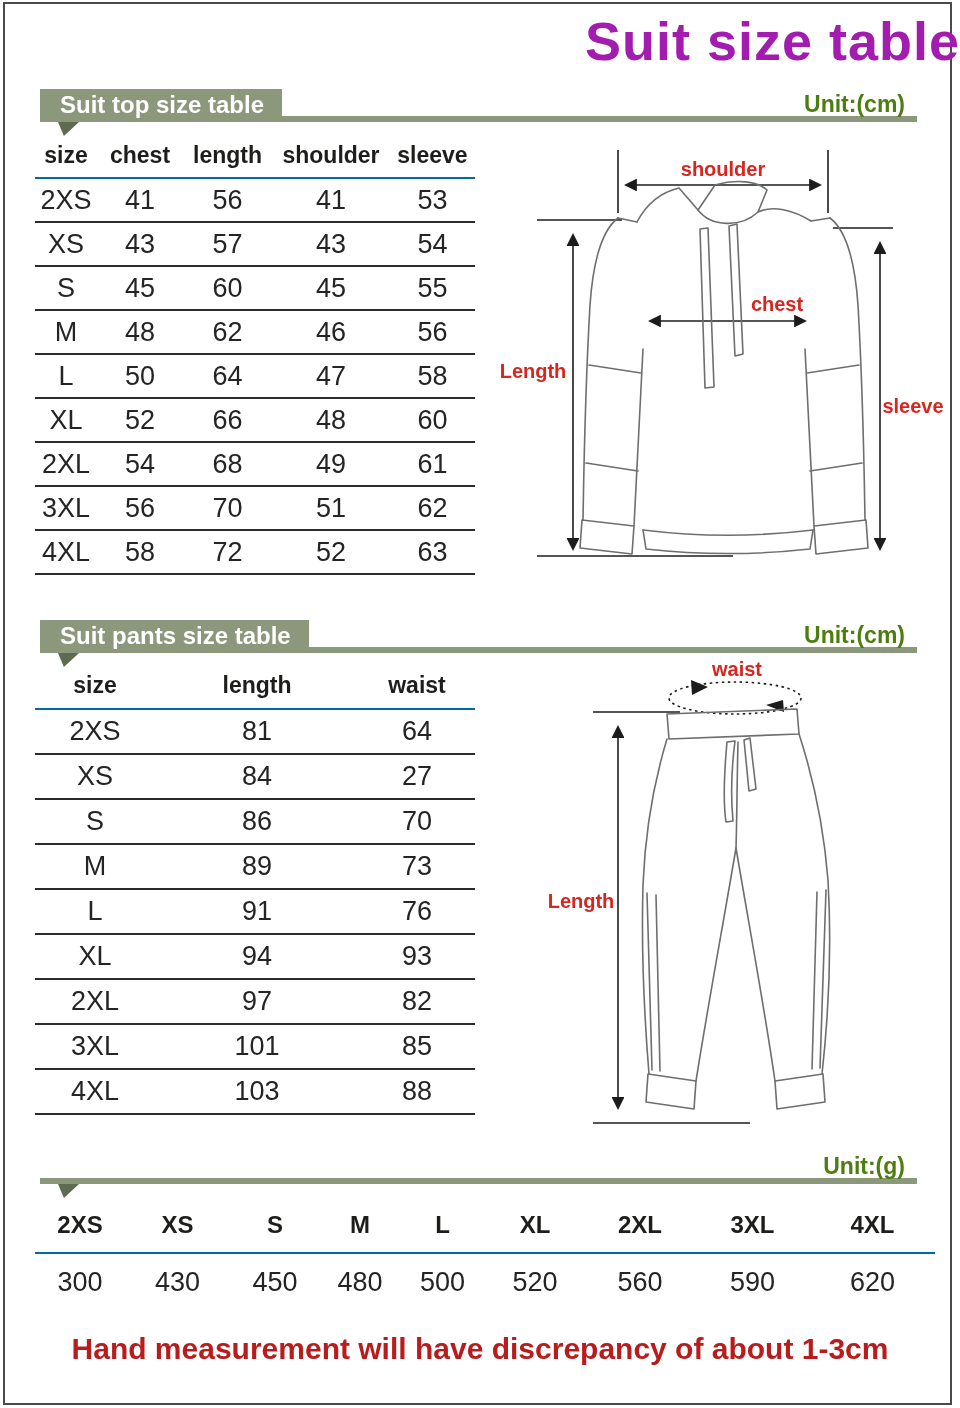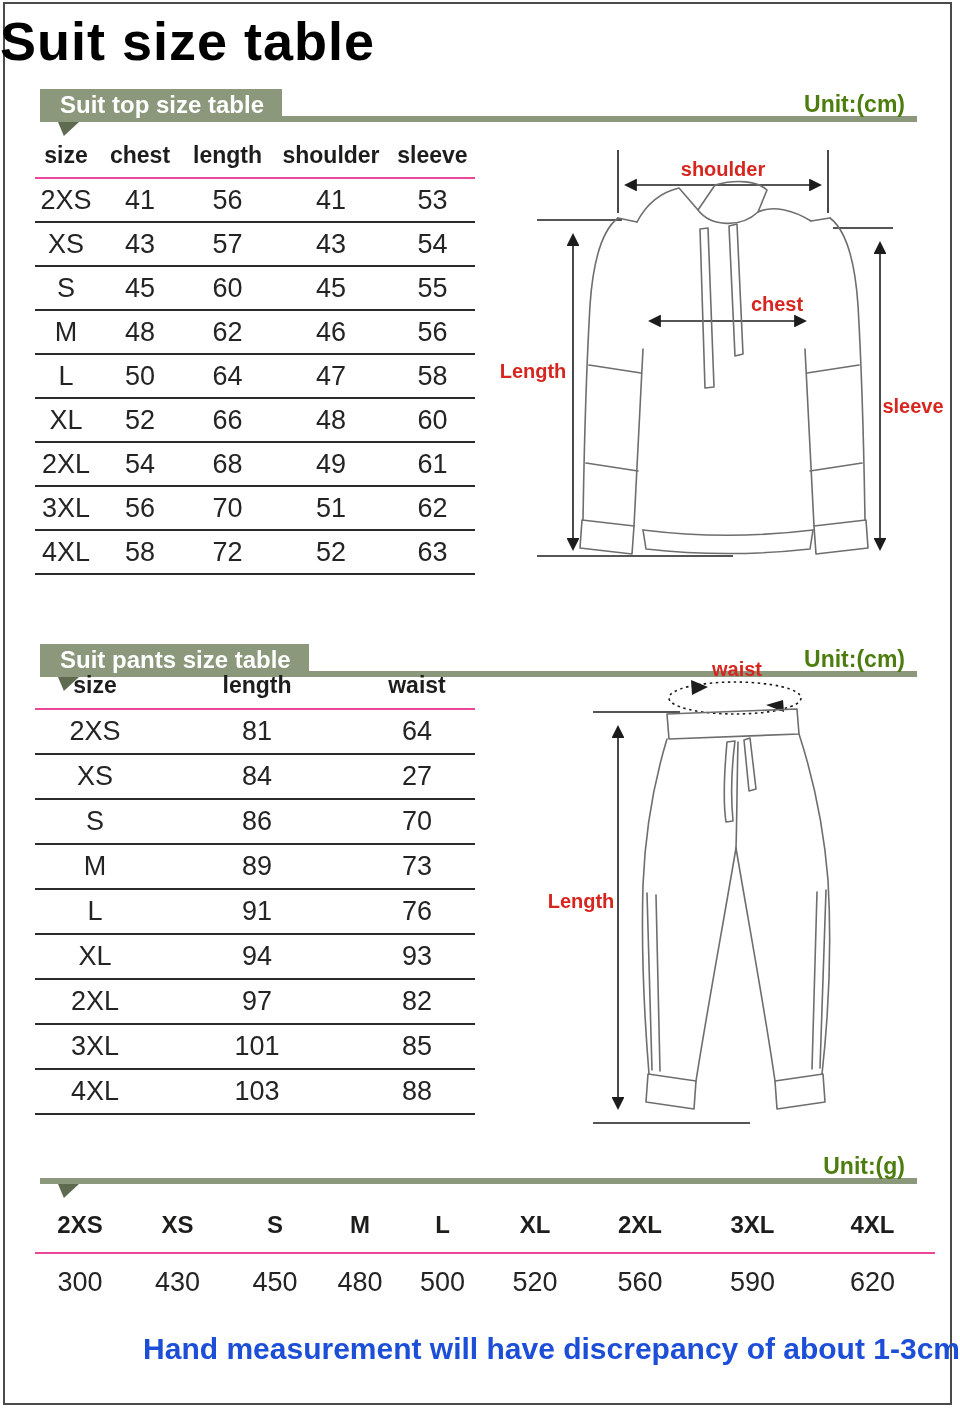--- a/index.html
+++ b/index.html
@@ -2,50 +2,50 @@
 <html><head>
 <meta charset="utf-8">
 <style>
   html,body{margin:0;padding:0;background:#ffffff;}
   .page{
     position:relative;width:960px;height:1408px;background:#ffffff;overflow:hidden;
     font-family:"Liberation Sans",sans-serif;color:#1d1d1b;
   }
   .frame{position:absolute;left:3px;top:2px;right:8px;bottom:3px;border:2px solid #4a4a4a;pointer-events:none;}
   .page-title{
-    position:absolute;left:0;top:10px;width:100%;text-align:left;
-    font-size:54px;font-weight:800;letter-spacing:1px;color:#000000;
+    position:absolute;left:0;top:10px;width:100%;text-align:right;
+    font-size:54px;font-weight:800;letter-spacing:1px;color:#a21caf;
   }
   
   .sec{position:absolute;left:0;width:100%;height:52px;}
   .sec .bar{position:absolute;left:40px;width:877px;top:27px;height:6px;}
   .sec .box{
     position:absolute;left:40px;top:0;height:33px;line-height:32px;
     color:#fff;font-size:24px;font-weight:bold;padding:0 18px 0 20px;white-space:nowrap;
   }
   .sec .tail{position:absolute;left:58px;top:33px;width:21px;height:14px;clip-path:polygon(0 0,100% 0,28% 100%);}
   .sec .unit{position:absolute;right:55px;top:2px;font-size:23px;font-weight:bold;color:#4d7c0f;}
   
   table.size-table{position:absolute;border-collapse:collapse;table-layout:fixed;}
-  table.size-table th{font-size:23px;font-weight:bold;border-bottom:2px solid #ec4899;padding:0;text-align:center;}
+  table.size-table th{font-size:23px;font-weight:bold;border-bottom:2px solid #0369a1;padding:0;text-align:center;}
   table.size-table td{font-size:27px;font-weight:400;border-bottom:2px solid #2b2b2b;padding:0;text-align:center;color:#242424;}
   #top-table{left:35px;top:133px;width:440px;}
   #top-table thead tr{height:45px;}
   #top-table tbody tr{height:44px;}
   #pants-table{left:35px;top:662px;width:440px;}
   #pants-table thead tr{height:47px;}
   #pants-table tbody tr{height:45px;}
   #weight-table{left:35px;top:1198px;width:900px;}
   #weight-table thead tr{height:55px;}
   #weight-table tbody tr{height:58px;}
   #weight-table th{font-size:24px;}
   #weight-table td{border-bottom:none;}
   .footer-note{
-    position:absolute;left:0;top:1332px;width:100%;text-align:right;
-    font-size:30px;font-weight:bold;color:#1d4ed8;
+    position:absolute;left:0;top:1332px;width:100%;text-align:center;
+    font-size:30px;font-weight:bold;color:#b91c1c;
   }
   .diagram{position:absolute;}
   .dim{stroke:#1c1c1c;stroke-width:1.6;fill:none;}
   .garment{stroke:#6e6e6e;stroke-width:1.6;fill:none;stroke-linejoin:round;stroke-linecap:round;}
   .dim-label{font-family:"Liberation Sans",sans-serif;font-weight:bold;font-size:20px;}
 </style>
 </head>
 <body>
 
 <div class="page">
@@ -188,21 +188,21 @@
       <path class="garment" d="M366,385 L368,413 L316,419 L314,391 Z"></path>
       <path class="garment" d="M314,391 C310,322 307,258 305,214"></path>
       <path class="garment" d="M359,230 L307,238 M362,328 L310,336"></path>
       <path class="garment" d="M143,395 C200,402 256,402 313,395"></path>
       <path class="garment" d="M146,414 C200,420 256,420 310,414 M143,395 L146,414 M313,395 L310,414"></path>
       <path class="garment" d="M200,94 L205,253 L214,252 L208,93 Z"></path>
       <path class="garment" d="M229,91 L235,221 L243,219 L237,89 Z"></path>
     </g>
   </svg>
 
-  <div class="sec" style="top:644px">
+  <div class="sec" style="top:620px">
     <div class="bar" style="background: rgb(139, 152, 123);"></div>
     <div class="box" style="background: rgb(139, 152, 123);">
       <span>Suit pants size table</span>
     </div>
     <div class="tail" style="background: rgb(94, 107, 80);"></div>
     <div class="unit">Unit:(cm)</div>
   </div>
 
   <table class="size-table" id="pants-table">
     <colgroup>

